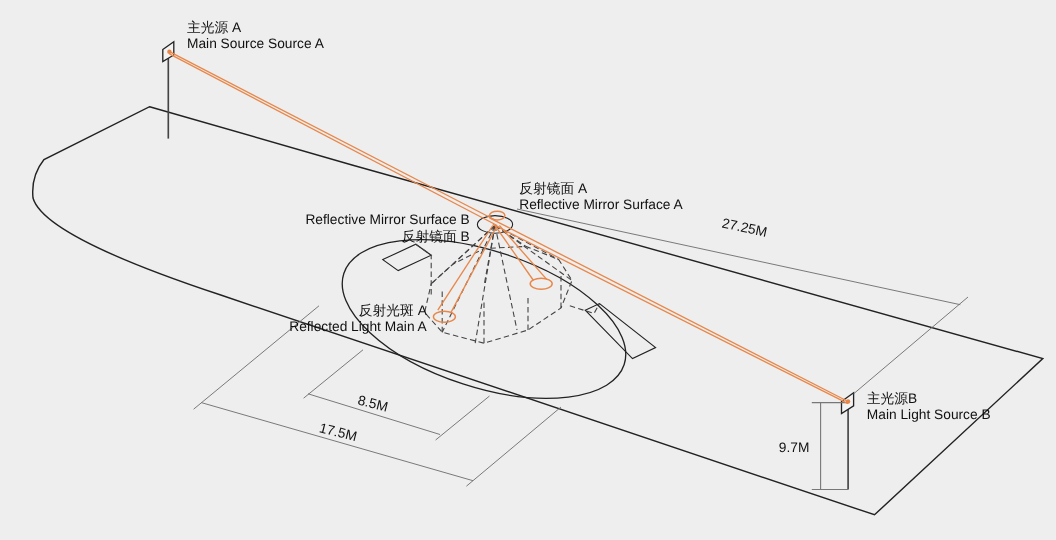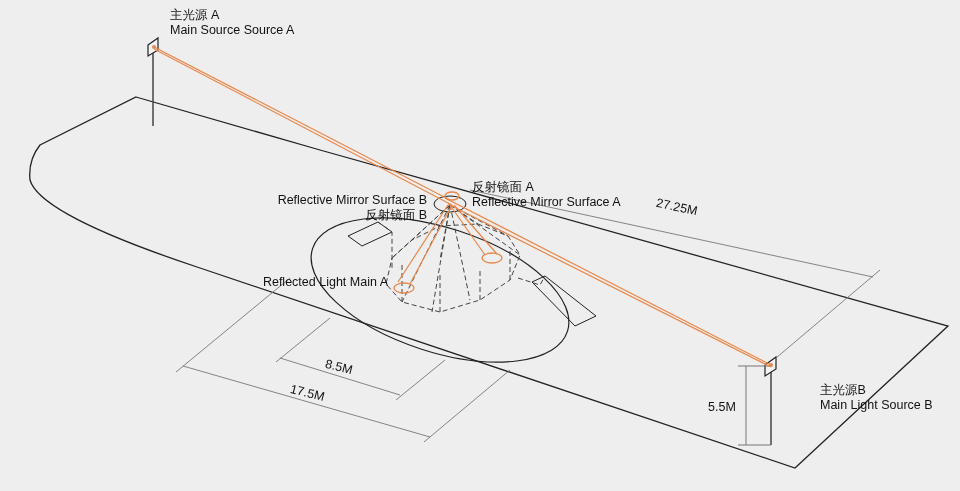--- a/index.html
+++ b/index.html
@@ -88,37 +88,38 @@
     <g stroke="#777" stroke-width="0.9">
       <line x1="280" y1="358" x2="400" y2="395"></line>
       <line x1="276" y1="362" x2="330" y2="318"></line>
       <line x1="396" y1="400" x2="445" y2="360"></line>
       <line x1="183" y1="366" x2="430" y2="437"></line>
       <line x1="176" y1="372" x2="290" y2="278"></line>
       <line x1="424" y1="442" x2="510" y2="370"></line>
     </g>
   </svg>
 
-  <div class="lbl" style="left:170px; top:8px;">
+  <div class="lbl" style="left:170px; top:18px;">
     <div>主光源 A</div>
     <div>Main Source Source A</div>
   </div>
-  <div class="lbl" style="left:820px; top:355px;margin-top:28px;">
+  <div class="lbl" style="left:788px; top:355px;">
     <div>主光源B</div>
     <div>Main Light Source B</div>
   </div>
-  <div class="lbl" style="left:472px; top:180px;">
+  <div class="lbl" style="left:472px; top:164px;">
     <div>反射镜面 A</div>
     <div>Reflective Mirror Surface A</div>
   </div>
   <div class="lbl" style="left:263px; top:193px; text-align:right; width:164px;">
     <div>Reflective Mirror Surface B</div>
     <div>反射镜面 B</div>
   </div>
   <div class="lbl" style="left:252px; top:275px; text-align:right; width:136px;">
+    <div>反射光斑 A</div>
     <div>Reflected Light Main A</div>
   </div>
 
   <div class="dim" style="left:656px; top:200px; transform:rotate(12deg);">27.25M</div>
   <div class="dim" style="left:325px; top:360px; transform:rotate(14deg);">8.5M</div>
   <div class="dim" style="left:290px; top:386px; transform:rotate(14deg);">17.5M</div>
-  <div class="dim" style="left:708px; top:400px;">5.5M</div>
+  <div class="dim" style="left:708px; top:400px;">9.7M</div>
 </div>
 
 </body></html>

